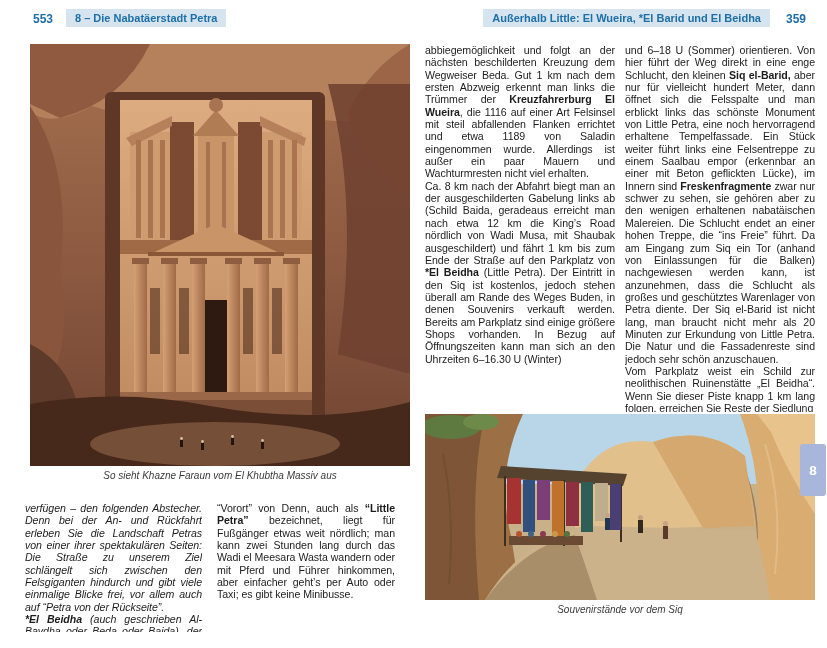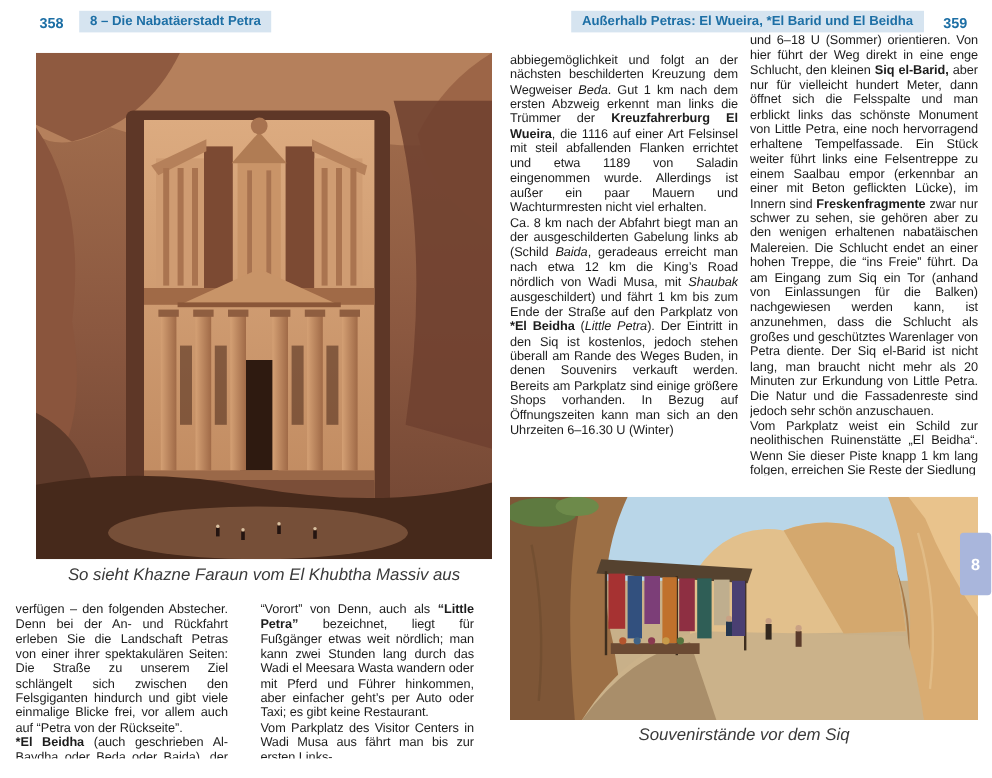--- a/index.html
+++ b/index.html
@@ -12,46 +12,46 @@
              background:var(--headbg); padding:3px 9px; white-space:nowrap; }
   #pn-left  { left:33px; top:12px; }
   #hb-left  { left:66px; top:9px; }
   #hb-right { right:57px; top:9px; }
   #pn-right { right:21px; top:12px; }
   
   .photo { position:absolute; overflow:hidden; }
   .photo svg { display:block; width:100%; height:100%; }
   #photo-left  { left:30px;  top:44px;  width:380px; height:422px; }
   #photo-right { left:425px; top:414px; width:390px; height:186px; }
-  .caption { position:absolute; font-size:14px; font-style:italic; color:#3a3a3a; text-align:center; }
+  .caption { position:absolute; font-size:10px; font-style:italic; color:#3a3a3a; text-align:center; }
   #cap-left  { left:30px;  top:470px; width:380px; }
   #cap-right { left:425px; top:604px; width:390px; }
   
   .textcol { position:absolute; font-size:10.6px; line-height:12.35px; color:#1c1c1c;
              text-align:justify; overflow:hidden; letter-spacing:-0.05px; }
   .textcol p { margin:0; }
   .textcol .b { font-weight:bold; }
-  .textcol .i { font-style:italic; }
-  #lp-col1 { left:13px;  top:502px; width:177px; height:130px; }
+  .textcol .i { }
+  #lp-col1 { left:25px;  top:502px; width:177px; height:130px;font-style:italic; }
   #lp-col2 { left:217px; top:502px; width:178px; height:130px; }
   #rp-col1 { left:425px; top:44px;  width:190px; height:362px; }
-  #rp-col2 { left:625px; top:28px;  width:190px; height:368px; }
+  #rp-col2 { left:625px; top:44px;  width:190px; height:368px; }
   
   .chapter-tab { position:absolute; right:1px; top:444px; width:26px; height:52px;
                  background:var(--tab); color:#ffffff; font-weight:bold; font-size:13.5px;
                  display:flex; align-items:center; justify-content:center; border-radius:3px; }
 </style>
 </head>
 <body>
 
 <div class="spread" style="--blue: #1d6fa5; --headbg: #d6e4f0; --tab: #a9b6dc;">
 
-  <span class="pagenum" id="pn-left">358</span>
+  <span class="pagenum" id="pn-left">553</span>
   <span class="headbox" id="hb-left">8 – Die Nabatäerstadt Petra</span>
-  <span class="headbox" id="hb-right">Außerhalb Petras: El Wueira, *El Barid und El Beidha</span>
+  <span class="headbox" id="hb-right">Außerhalb Little: El Wueira, *El Barid und El Beidha</span>
   <span class="pagenum" id="pn-right">359</span>
 
   <div class="photo" id="photo-left">
     <svg viewBox="0 0 380 422" preserveAspectRatio="none">
       <defs>
         <linearGradient id="lg1" x1="0" y1="0" x2="0" y2="1">
           <stop offset="0" stop-color="#a5714f"></stop>
             <stop offset="0.55" stop-color="#8b5840"></stop>
             <stop offset="1" stop-color="#6f4432"></stop>
         </linearGradient>
@@ -140,22 +140,21 @@
       </g>
     </svg>
   </div>
   <div class="caption" id="cap-left">So sieht Khazne Faraun vom El Khubtha Massiv aus</div>
 
   <div class="textcol" id="lp-col1">
       <p><span>verfügen – den folgenden Abstecher. Denn bei der An- und Rückfahrt erleben Sie die Landschaft Petras von einer ihrer spektakulären Seiten: Die Straße zu unserem Ziel schlängelt sich zwischen den Felsgiganten hindurch und gibt viele einmalige Blicke frei, vor allem auch auf “Petra von der Rückseite”.</span></p>
       <p><span class="b">*El Beidha</span><span> (auch geschrieben Al-Baydha oder Beda oder Baida), der ehemalige</span></p>
     </div>
   <div class="textcol" id="lp-col2">
-      <p><span>“Vorort” von Denn, auch als </span><span class="b">“Little Petra”</span><span> bezeichnet, liegt für Fußgänger etwas weit nördlich; man kann zwei Stunden lang durch das Wadi el Meesara Wasta wandern oder mit Pferd und Führer hinkommen, aber einfacher geht’s per Auto oder Taxi; es gibt keine Restaurant.</span></p>
-      <p><span>Vom Parkplatz des Visitor Centers in Wadi Musa aus fährt man bis zur ersten Links-</span></p>
+      <p><span>“Vorort” von Denn, auch als </span><span class="b">“Little Petra”</span><span> bezeichnet, liegt für Fußgänger etwas weit nördlich; man kann zwei Stunden lang durch das Wadi el Meesara Wasta wandern oder mit Pferd und Führer hinkommen, aber einfacher geht’s per Auto oder Taxi; es gibt keine Minibusse.</span></p>
     </div>
 
   <div class="textcol" id="rp-col1">
       <p><span>abbiegemöglichkeit und folgt an der nächsten beschilderten Kreuzung dem Wegweiser </span><span class="i">Beda</span><span>. Gut 1 km nach dem ersten Abzweig erkennt man links die Trümmer der </span><span class="b">Kreuzfahrerburg El Wueira</span><span>, die 1116 auf einer Art Felsinsel mit steil abfallenden Flanken errichtet und etwa 1189 von Saladin eingenommen wurde. Allerdings ist außer ein paar Mauern und Wachturmresten nicht viel erhalten.</span></p>
       <p><span>Ca. 8 km nach der Abfahrt biegt man an der ausgeschilderten Gabelung links ab (Schild </span><span class="i">Baida</span><span>, geradeaus erreicht man nach etwa 12 km die King’s Road nördlich von Wadi Musa, mit </span><span class="i">Shaubak</span><span> ausgeschildert) und fährt 1 km bis zum Ende der Straße auf den Parkplatz von </span><span class="b">*El Beidha</span><span> (</span><span class="i">Little Petra</span><span>). Der Eintritt in den Siq ist kostenlos, jedoch stehen überall am Rande des Weges Buden, in denen Souvenirs verkauft werden. Bereits am Parkplatz sind einige größere Shops vorhanden. In Bezug auf Öffnungszeiten kann man sich an den Uhrzeiten 6–16.30 U (Winter)</span></p>
     </div>
   <div class="textcol" id="rp-col2">
       <p><span>und 6–18 U (Sommer) orientieren. Von hier führt der Weg direkt in eine enge Schlucht, den kleinen </span><span class="b">Siq el-Barid,</span><span> aber nur für vielleicht hundert Meter, dann öffnet sich die Felsspalte und man erblickt links das schönste Monument von Little Petra, eine noch hervorragend erhaltene Tempelfassade. Ein Stück weiter führt links eine Felsentreppe zu einem Saalbau empor (erkennbar an einer mit Beton geflickten Lücke), im Innern sind </span><span class="b">Freskenfragmente</span><span> zwar nur schwer zu sehen, sie gehören aber zu den wenigen erhaltenen nabatäischen Malereien. Die Schlucht endet an einer hohen Treppe, die “ins Freie” führt. Da am Eingang zum Siq ein Tor (anhand von Einlassungen für die Balken) nachgewiesen werden kann, ist anzunehmen, dass die Schlucht als großes und geschütztes Warenlager von Petra diente. Der Siq el-Barid ist nicht lang, man braucht nicht mehr als 20 Minuten zur Erkundung von Little Petra. Die Natur und die Fassadenreste sind jedoch sehr schön anzuschauen.</span></p>
       <p><span>Vom Parkplatz weist ein Schild zur neolithischen Ruinenstätte „El Beidha“. Wenn Sie dieser Piste knapp 1 km lang folgen, erreichen Sie Reste der Siedlung</span></p>
     </div>

